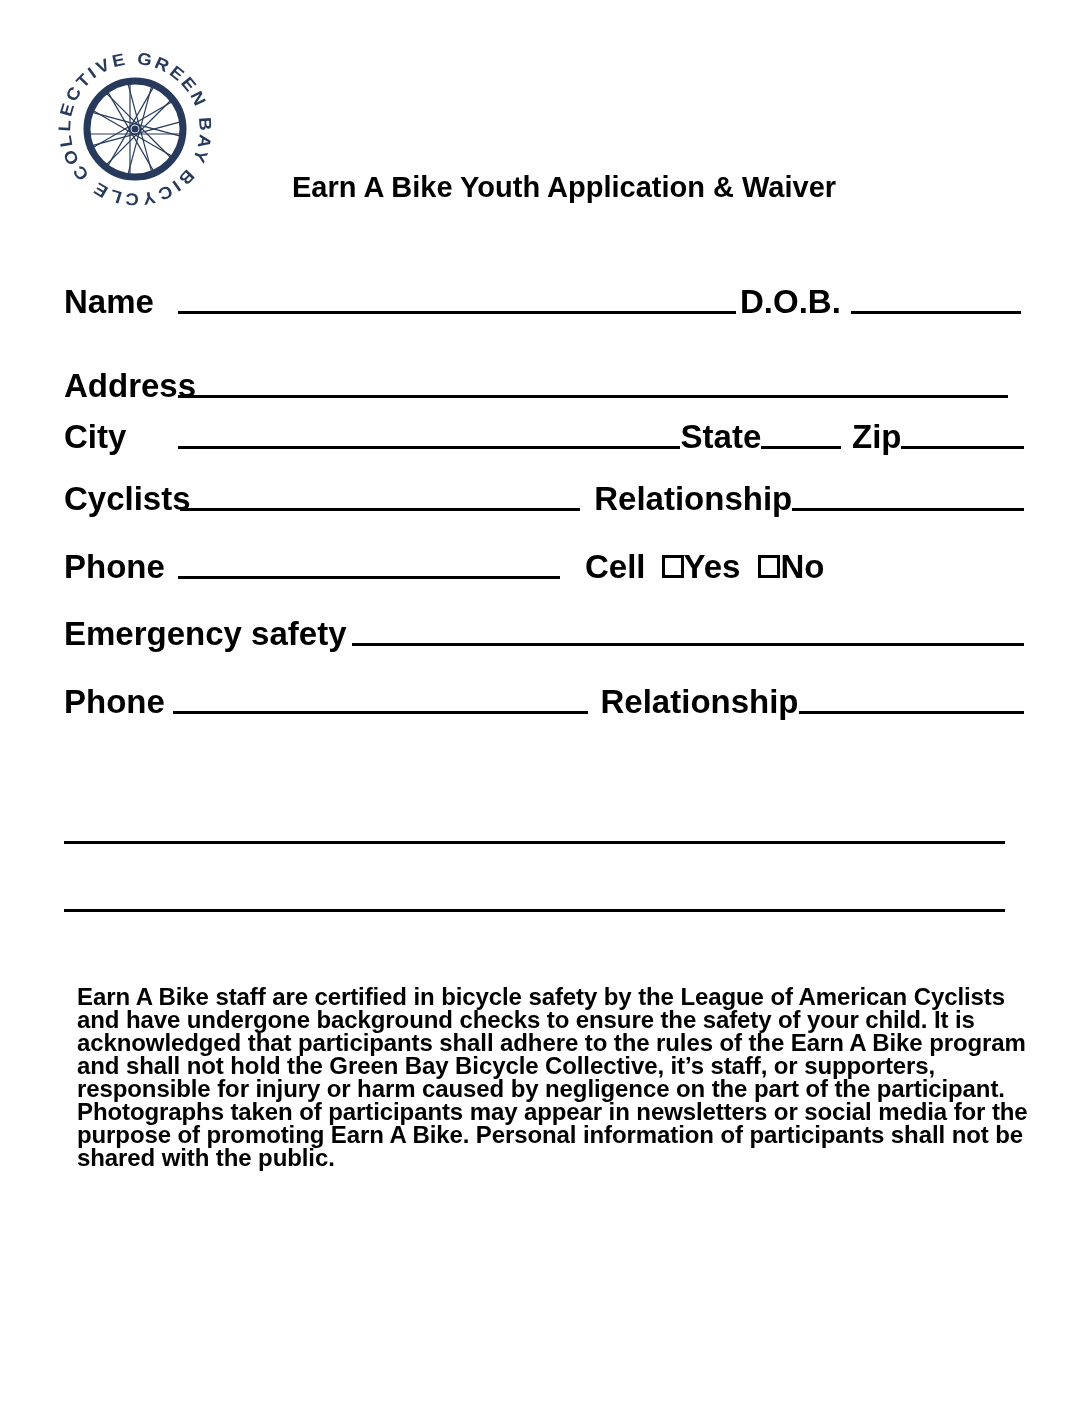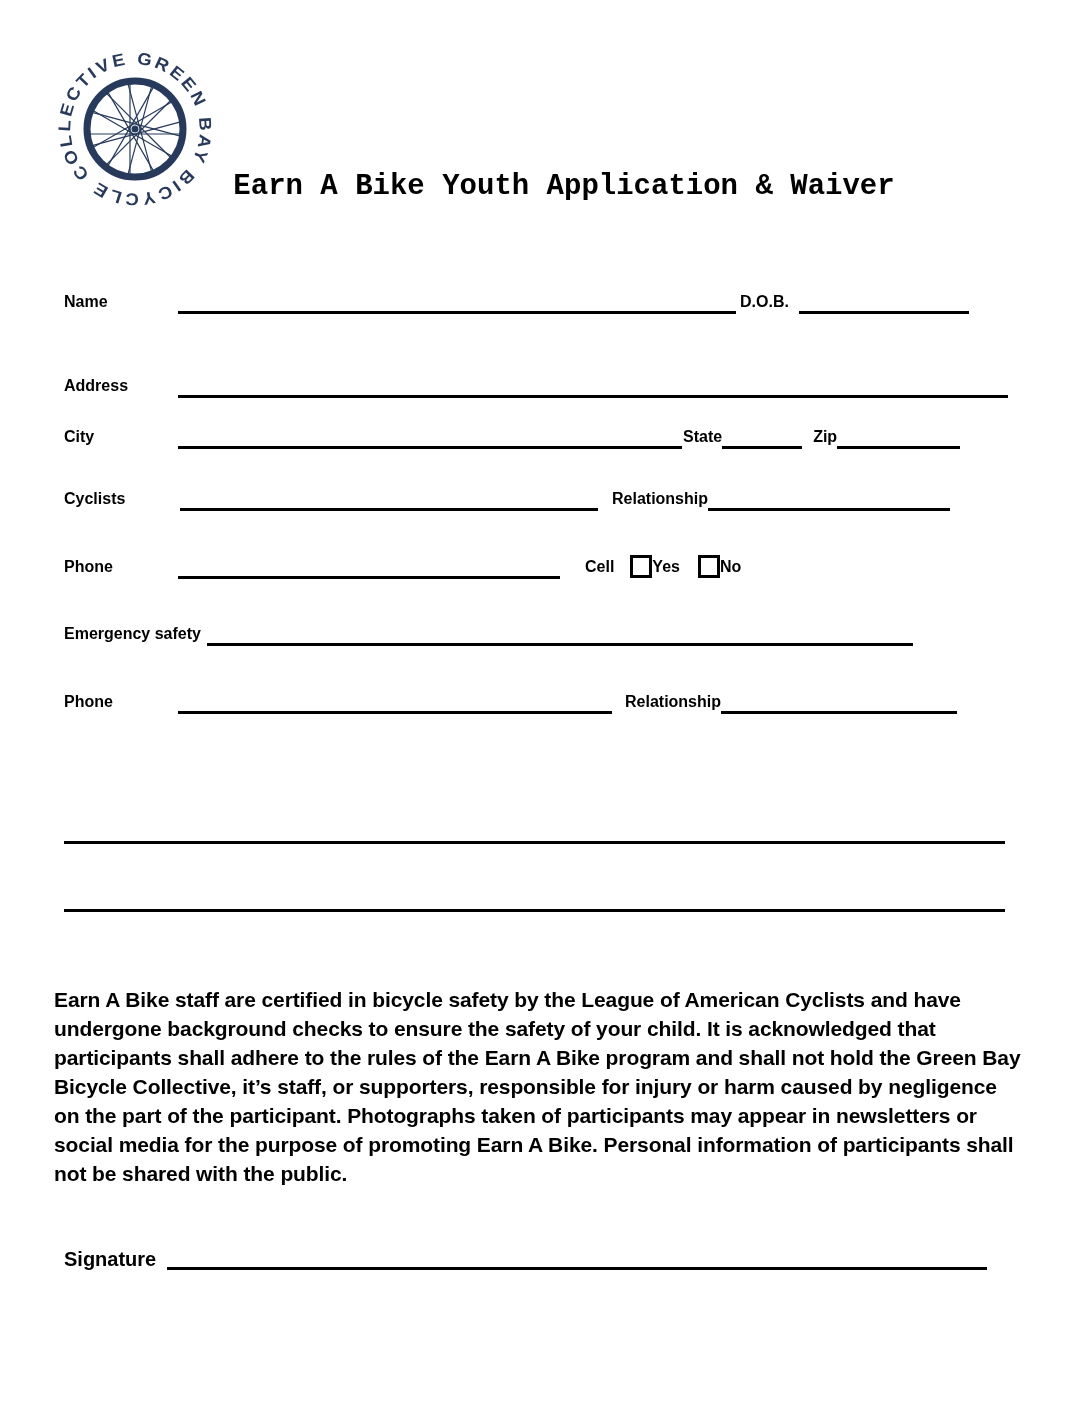--- a/index.html
+++ b/index.html
@@ -9,47 +9,47 @@
     background:#ffffff;
     font-family:"Liberation Sans","DejaVu Sans",sans-serif;
     color:#000;
     overflow:hidden;
   }
   .logo{position:absolute;left:50px;top:44px;overflow:visible;}
   .title{
     position:absolute;left:0;right:0;top:172px;
     margin:0;padding-left:40px;
     text-align:center;
-    font-size:29px;font-weight:bold;line-height:30px;font-family:Liberation Mono, monospace;
+    font-size:29px;font-weight:bold;line-height:30px;
   }
   .row{
     position:absolute;left:64px;right:64px;
     display:flex;align-items:flex-end;
-    font-size:16px;font-weight:bold;line-height:28px;
+    font-size:33px;font-weight:bold;line-height:28px;
     white-space:nowrap;
   }
   .row.small{font-size:20px;line-height:26px;}
   .lbl{display:inline-block;}
   .line{
     display:inline-block;height:10px;
     border-bottom:3px solid #000;
     margin-bottom:2px;
   }
   .cb{
     display:inline-block;box-sizing:border-box;
     width:22px;height:23px;border:3px solid #000;
     margin-bottom:3px;background:#fff;
   }
   .hline{
     position:absolute;left:64px;width:941px;height:0;
     border-top:3px solid #000;
   }
   .para{
-    position:absolute;left:54px;top:985px;width:972px;
-    font-size:21px;font-weight:bold;line-height:29px;
+    position:absolute;left:77px;top:985px;width:972px;
+    font-size:24px;font-weight:bold;line-height:23px;
     letter-spacing:-0.1px;
     margin:0;
   }
 </style>
 </head>
 <body>
 
 <div class="page">
 
   <svg class="logo" width="170" height="170" viewBox="0 0 170 170">
@@ -130,19 +130,15 @@
     <span class="lbl" style="margin-left:13px">Relationship</span>
     <span class="line" style="width:236px"></span>
   </div>
 
 
   <div class="hline" style="top:841px"></div>
   <div class="hline" style="top:909px"></div>
 
   <p class="para">Earn A Bike staff are certified in bicycle safety by the League of American Cyclists and have undergone background checks to ensure the safety of your child. It is acknowledged that participants shall adhere to the rules of the Earn A Bike program and shall not hold the Green Bay Bicycle Collective, it’s staff, or supporters, responsible for injury or harm caused by negligence on the part of the participant. Photographs taken of participants may appear in newsletters or social media for the purpose of promoting Earn A Bike. Personal information of participants shall not be shared with the public.</p>
 
-  <div class="row small" style="top:1246px">
-    <span class="lbl">Signature</span>
-    <span class="line" style="width:820px;margin-left:11px"></span>
-  </div>
 
 
 </div>
 
 </body></html>

